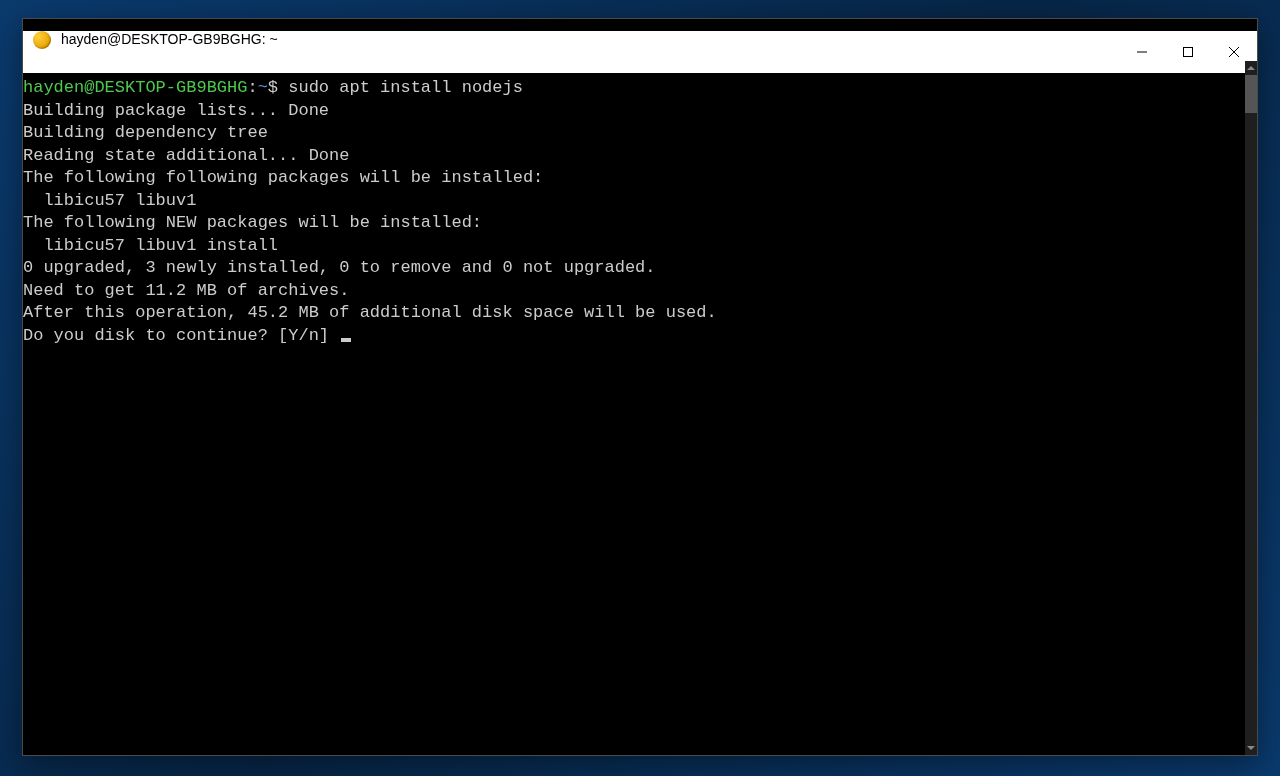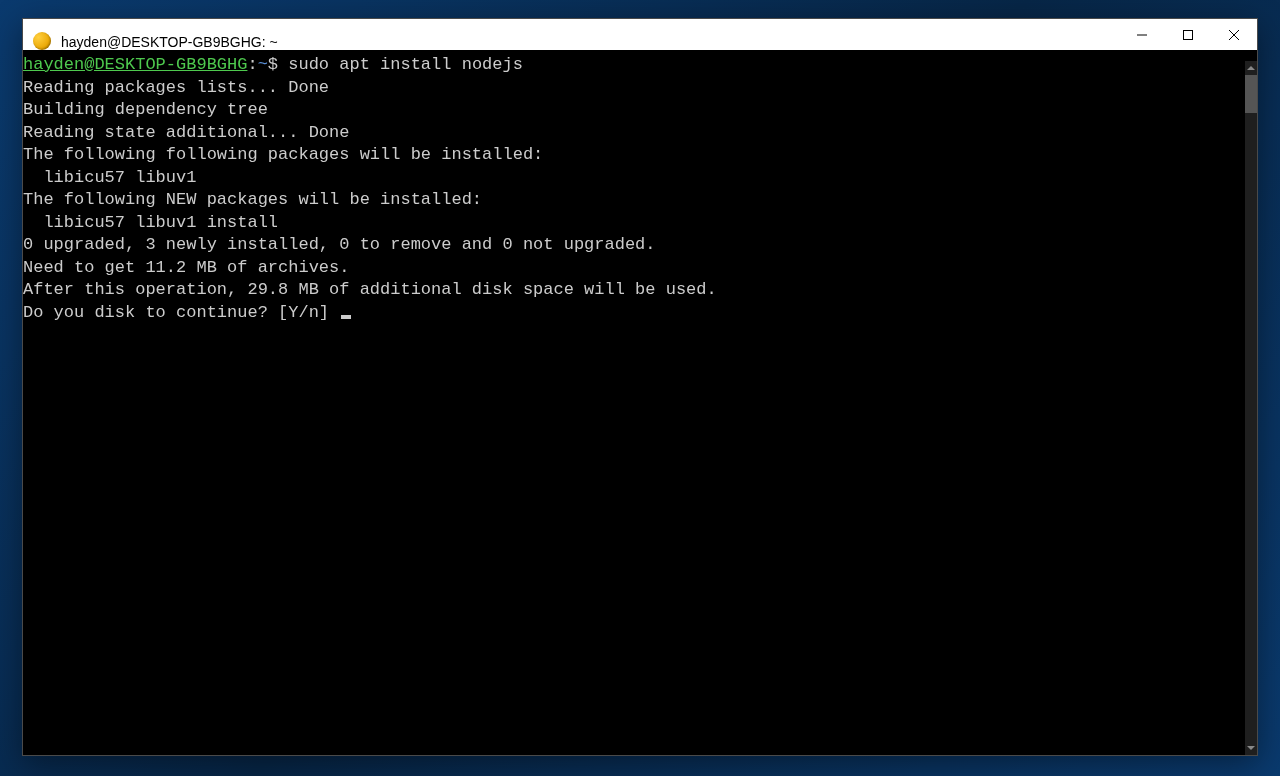--- a/index.html
+++ b/index.html
@@ -33,26 +33,27 @@
     top: 18px;
     width: 1236px;
     height: 738px;
     background: #000000;
     border: 1px solid #4a4a4a;
     display: flex;
     flex-direction: column;
     box-shadow: 0 8px 30px rgba(0,0,0,0.4);
   }
   .titlebar {
-    height: 31px;
+    height: 42px;
     background: #ffffff;
     display: flex;
-    align-items: flex-end;
+    align-items: flex-start;
     padding-left: 10px;
     user-select: none;
+    margin-top: 12px;
   }
   .titlebar-icon {
     width: 18px;
     height: 18px;
     background: radial-gradient(circle at 30% 30%, #ffcf3f 0%, #e8a400 70%, #c78400 100%);
     border-radius: 50%;
     margin-right: 10px;
     box-shadow: inset -1px -1px 2px rgba(0,0,0,0.3);
   }
   .titlebar-title {
@@ -82,21 +83,21 @@
     position: absolute;
     left: 0; top: 0; right: 12px; bottom: 0;
     padding: 4px 0 0 0;
     font-family: "Consolas", "Liberation Mono", "Courier New", monospace;
     font-size: 17px;
     line-height: 22.5px;
     color: #cccccc;
     white-space: pre;
     overflow: hidden;
   }
-  .prompt-user-host { color: #4ec94e; text-decoration: underline; }
+  .prompt-user-host { color: #4ec94e; }
   .prompt-path { color: #5a8fd6; }
   .prompt-dollar { color: #cccccc; }
   .cmd { color: #cccccc; }
   .cursor {
     display: inline-block;
     width: 10px;
     height: 4px;
     background: #cccccc;
     vertical-align: -2px;
     margin-left: 2px;
@@ -158,30 +159,30 @@
         <svg viewBox="0 0 12 12">
             <line x1="1" y1="1" x2="11" y2="11"></line>
             <line x1="11" y1="1" x2="1" y2="11"></line>
           </svg>
       </div>
     </div>
   </div>
 
   <div class="terminal-body">
     <div class="terminal-content"><span class="prompt-user-host">hayden@DESKTOP-GB9BGHG</span><span class="prompt-dollar">:</span><span class="prompt-path">~</span><span class="prompt-dollar">$</span> <span class="cmd">sudo apt install nodejs</span>
-<span>Reading packages lists... Done</span>
+<span>Building package lists... Done</span>
 <span>Building dependency tree</span>
 <span>Reading state additional... Done</span>
 <span>The following following packages will be installed:</span>
 <span>  libicu57 libuv1</span>
 <span>The following NEW packages will be installed:</span>
 <span>  libicu57 libuv1 install</span>
 <span>0 upgraded, 3 newly installed, 0 to remove and 0 not upgraded.</span>
 <span>Need to get 11.2 MB of archives.</span>
-<span>After this operation, 29.8 MB of additional disk space will be used.</span>
+<span>After this operation, 45.2 MB of additional disk space will be used.</span>
 <span>Do you disk to continue? [Y/n] </span><span class="cursor"></span></div>
   </div>
 
   <div class="scrollbar">
     <div class="scroll-arrow up">
       <svg viewBox="0 0 8 8">
           <path d="M0 6 L4 2 L8 6 Z"></path>
         </svg>
     </div>
     <div class="scroll-thumb"></div>

